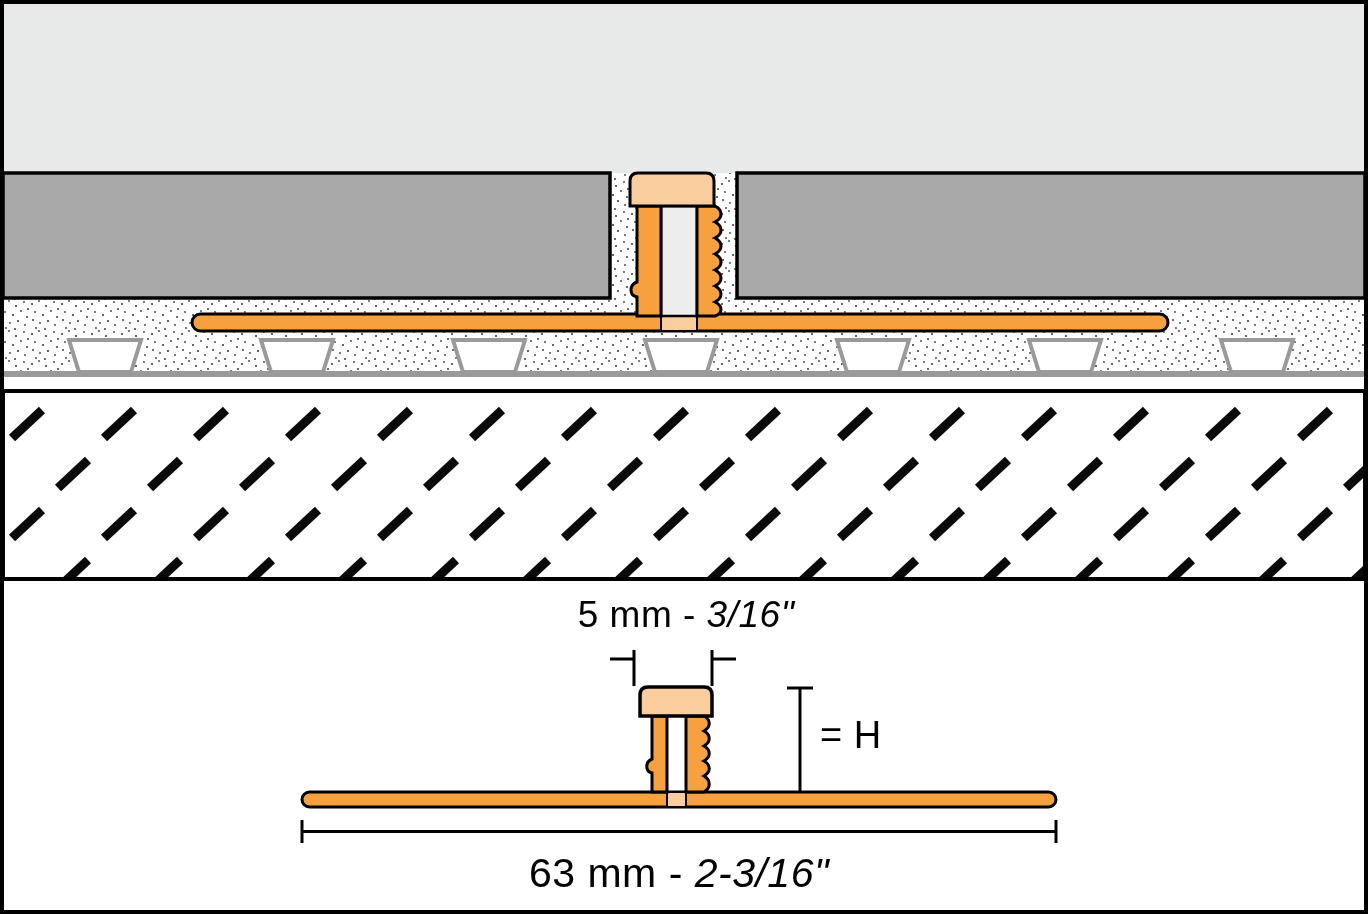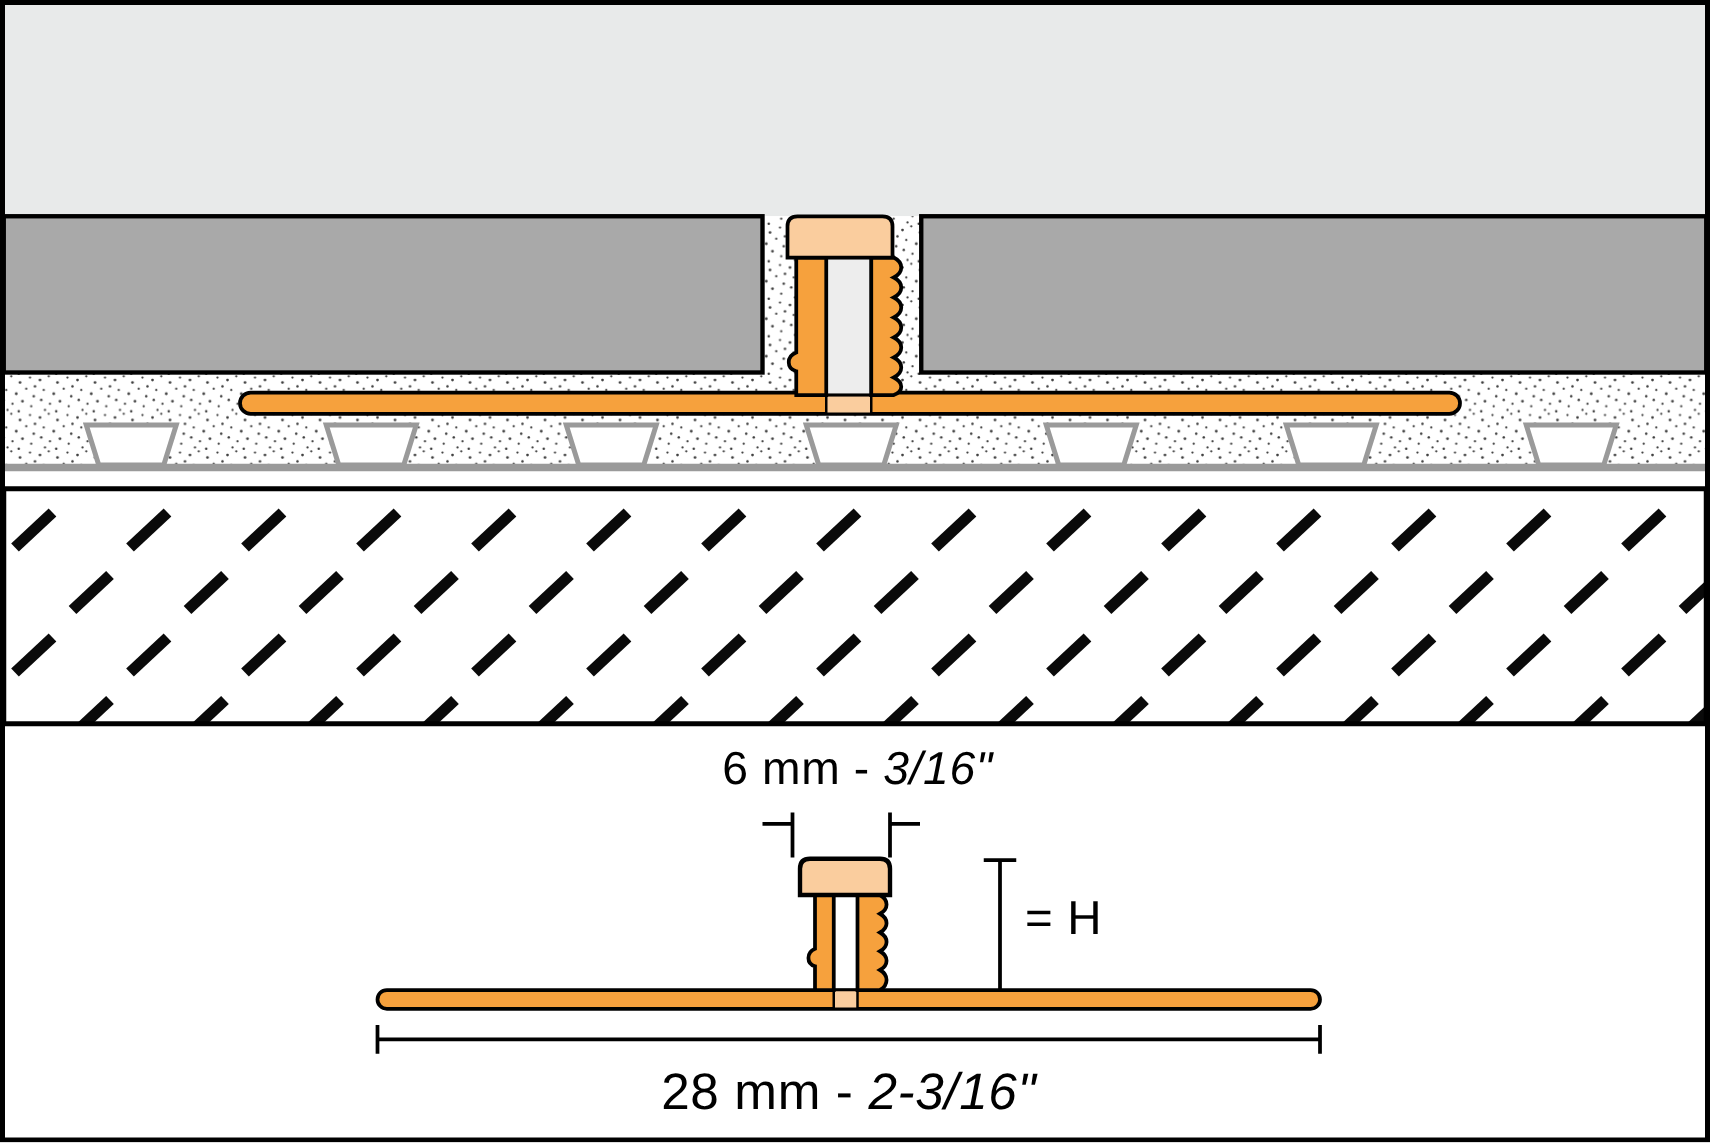--- a/index.html
+++ b/index.html
@@ -122,24 +122,24 @@
                H686 Z" style="fill:var(--profile_orange)" stroke="#000" stroke-width="3"></path>
       <path d="M640,716 V695 Q640,687 648,687 H704 Q712,687 712,695 V716 Z" style="fill:var(--profile_light_orange)" stroke="#000" stroke-width="3.5"></path>
 
       <path d="M302,820 V843 M302,831.5 H1056 M1056,820 V843" stroke="#000" stroke-width="3" fill="none"></path>
     </g>
 
     <rect x="2" y="2" width="1364" height="910" fill="none" stroke="#000" stroke-width="4"></rect>
   </svg>
 
   <div class="dim-label" id="top-dim">
-    <span>6 mm - </span><span class="it">3/16"</span>
+    <span>5 mm - </span><span class="it">3/16"</span>
   </div>
 
   <div class="dim-label" id="h-label">
     <span>= H</span>
   </div>
 
   <div class="dim-label" id="bottom-dim">
-    <span>28 mm - </span><span class="it">2-3/16"</span>
+    <span>63 mm - </span><span class="it">2-3/16"</span>
   </div>
 
 </div>
 
 </body></html>

